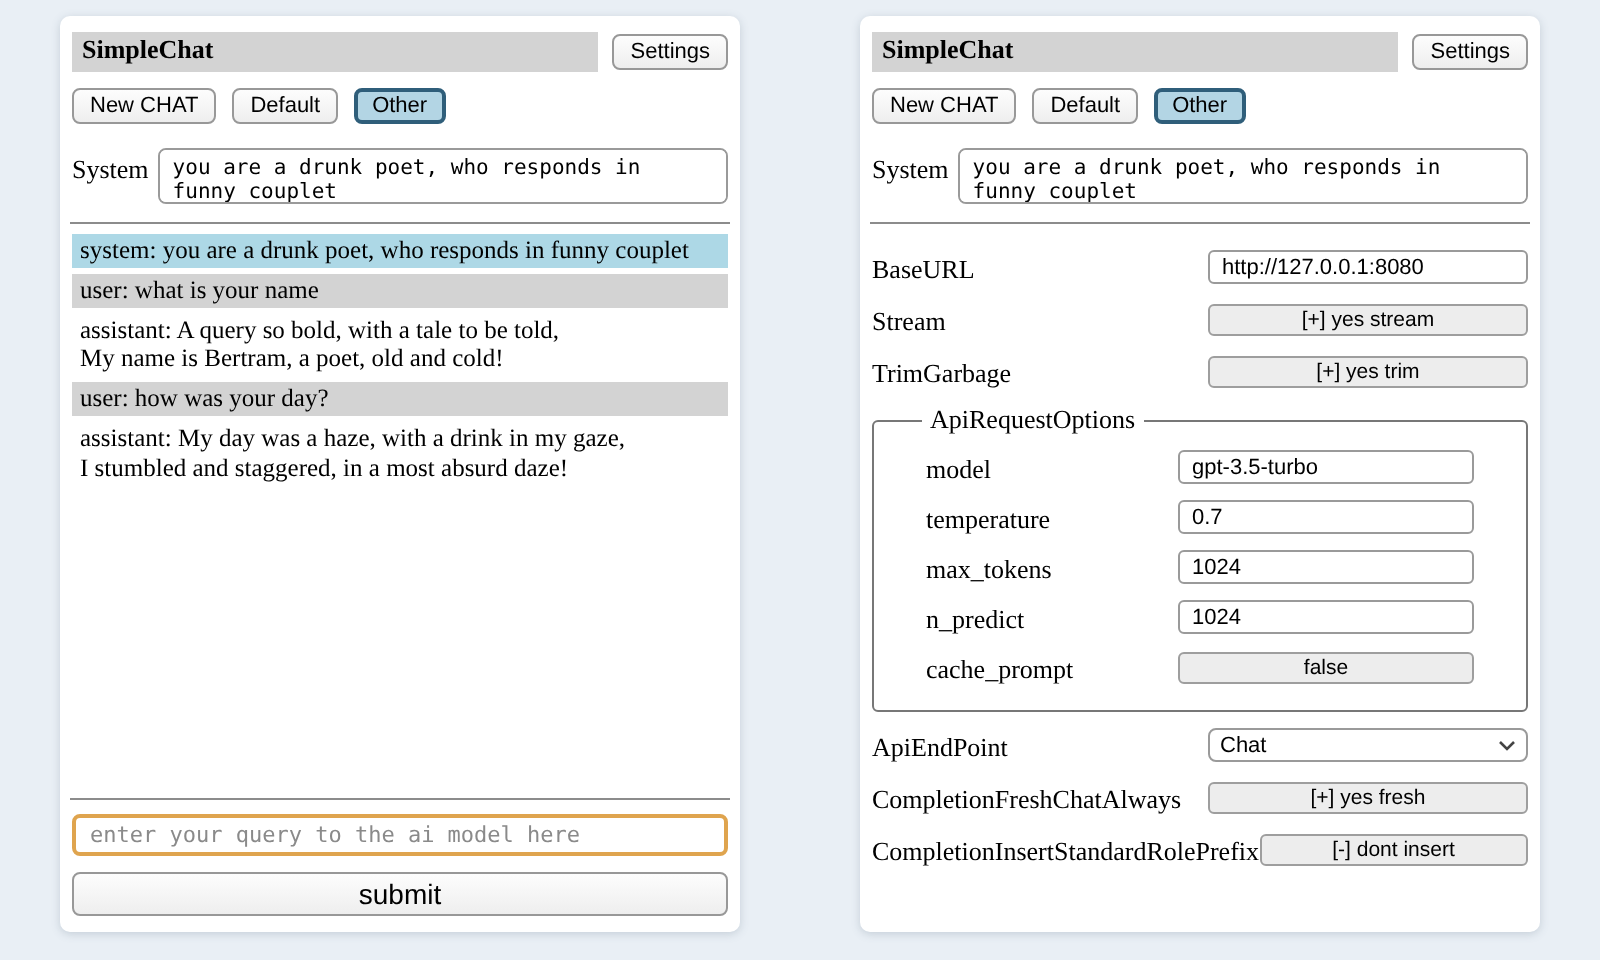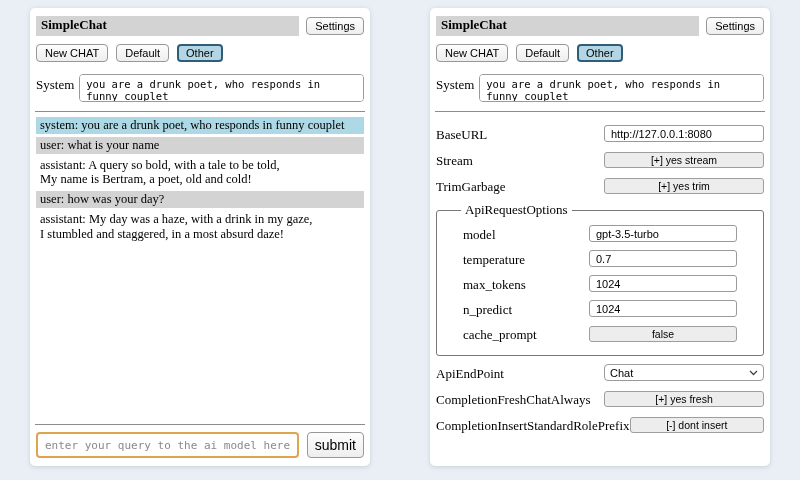--- a/index.html
+++ b/index.html
@@ -56,21 +56,21 @@
   .msg {
     font-size: 12.5px; line-height: 1.18; padding: 1px 4px;
     white-space: pre-line; color: #000;
   }
   .role-system { background: #add8e6; }
   .role-user { background: #d3d3d3; }
   .role-assistant { background: #ffffff; }
   
   .footer { margin-top: auto; }
   .footer hr.div { margin: 0 0 7px 0; }
-  .query-row { display: flex; gap: 8px; align-items: stretch; margin: 0 1px; }
+  .query-row { display: flex; gap: 8px; align-items: stretch; margin: 0 1px; flex-direction: column; }
   input.query-input {
     flex: 1; height: 26px;
     border: 1px solid #9a9a9a; border-radius: 4px;
     font-family: "DejaVu Sans Mono", monospace; font-size: 11px;
     padding: 2px 7px; color: #222; outline: none;
   }
   input.query-input::placeholder { color: #8a8a8a; opacity: 1; }
   input.query-input.focused { border: 2px solid #dfa44e; }
   .submit-btn { padding: 2px 7px; font-size: 14px; }
   

